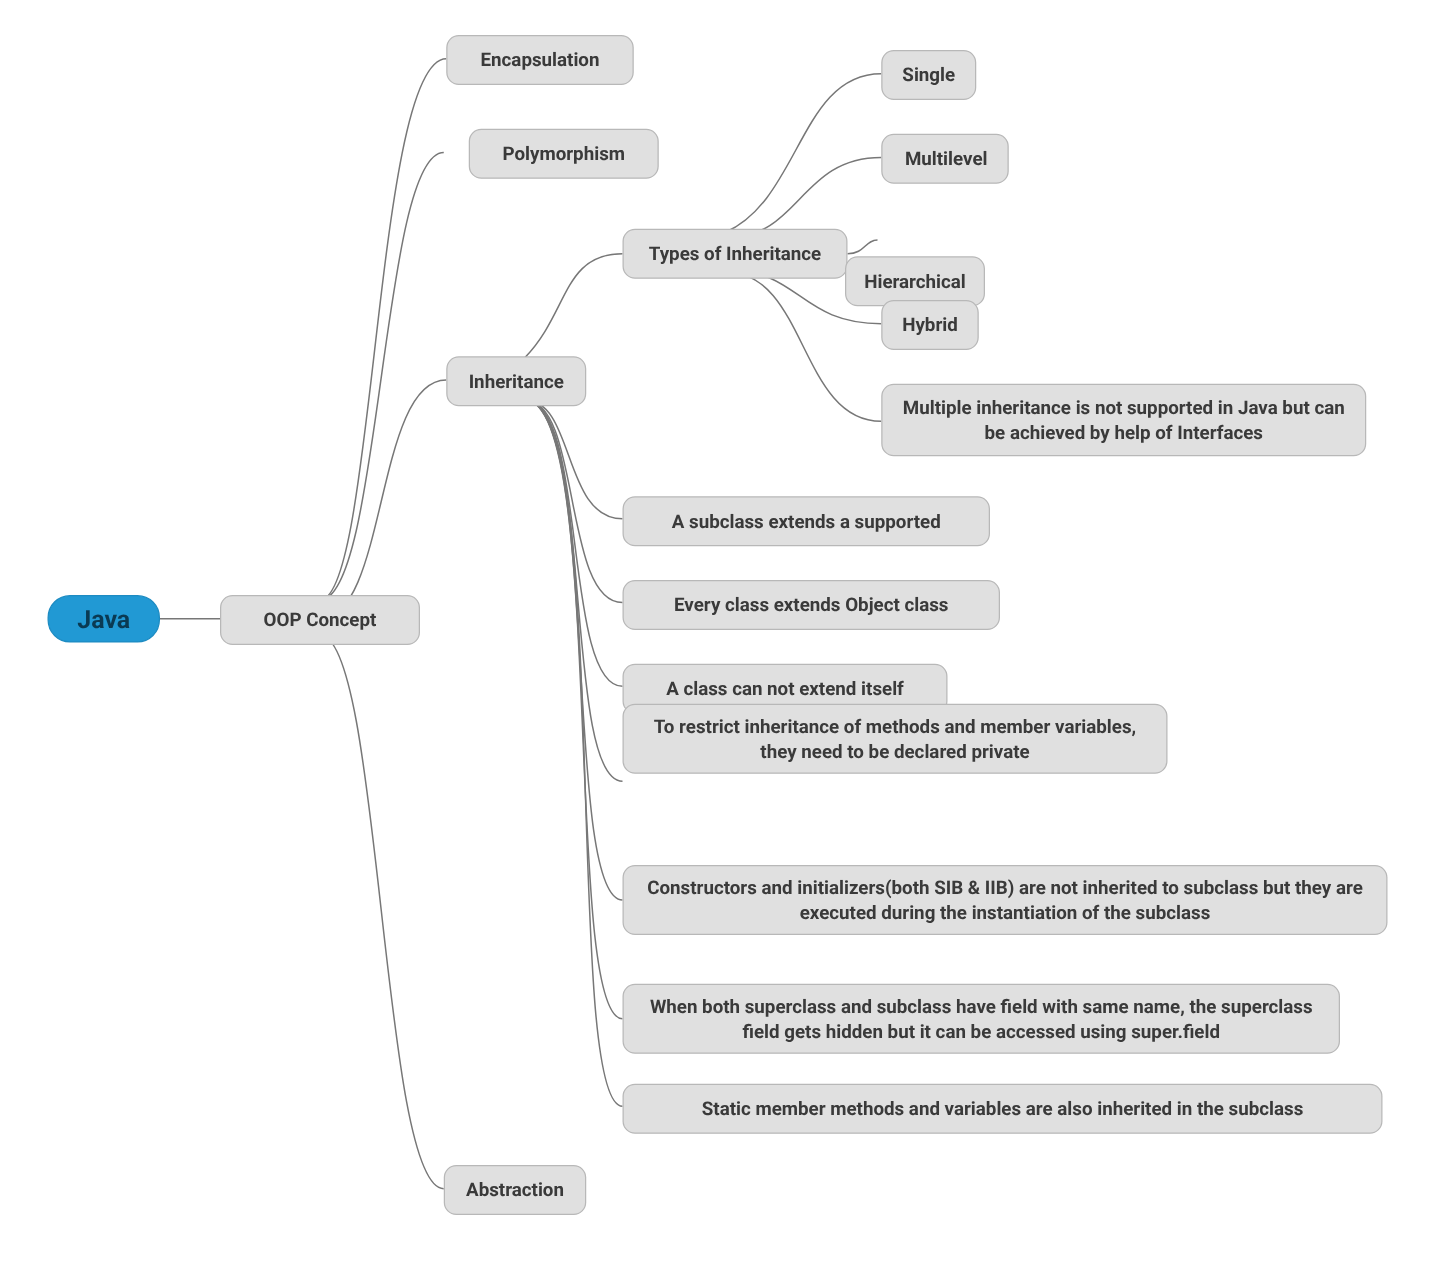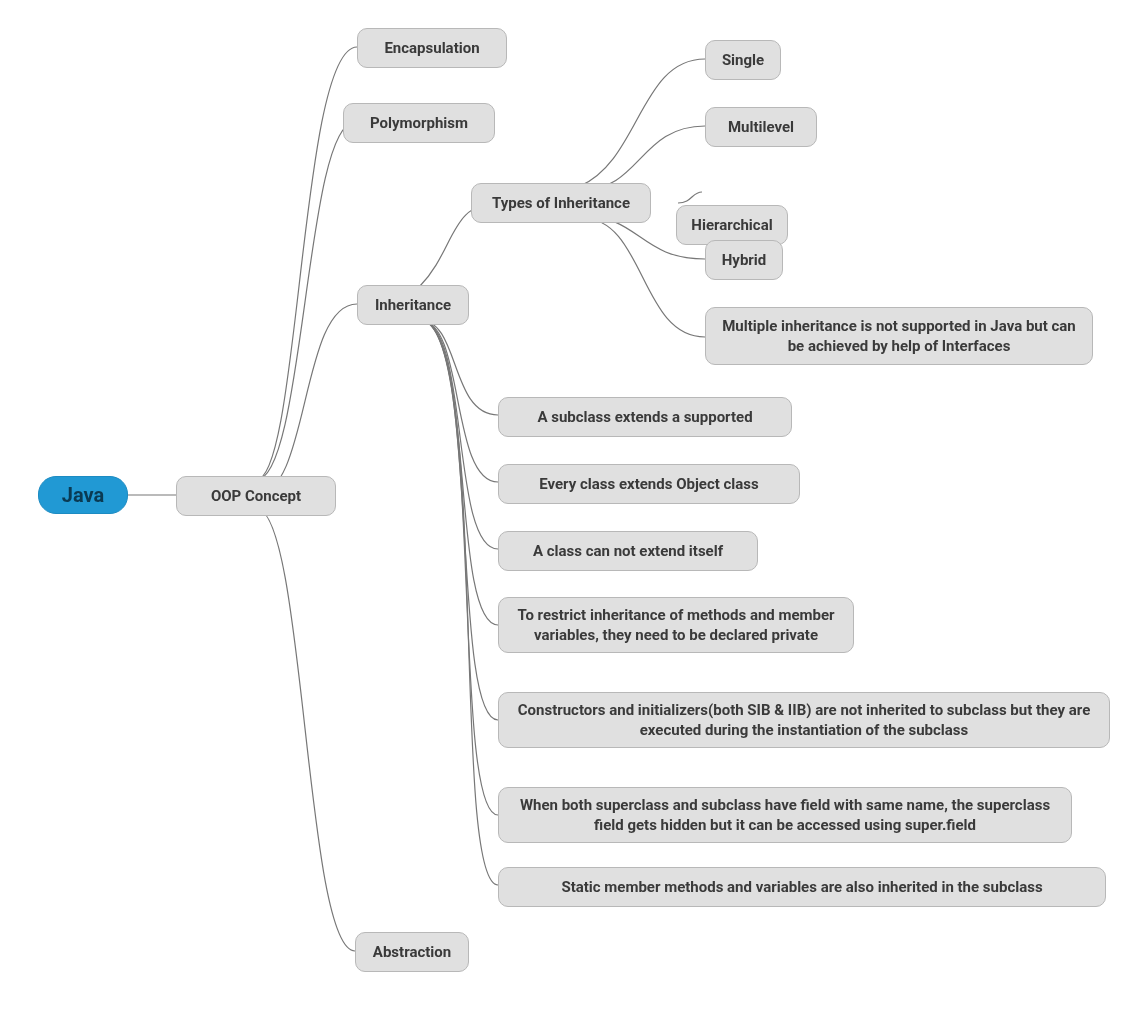--- a/index.html
+++ b/index.html
@@ -80,40 +80,40 @@
 </div>
 
 <div class="node" style="left:176px; top:476px; width:160px;">
   <span>OOP Concept</span>
 </div>
 
 <div class="node" style="left:357px; top:28px; width:150px;">
   <span>Encapsulation</span>
 </div>
 
-<div class="node" style="left:343px; top:103px; width:152px;">
+<div class="node" style="left:375px; top:103px; width:152px;">
   <span>Polymorphism</span>
 </div>
 
 <div class="node" style="left:357px; top:285px; width:112px;">
   <span>Inheritance</span>
 </div>
 
 <div class="node" style="left:355px; top:932px; width:114px;">
   <span>Abstraction</span>
 </div>
 
-<div class="node" style="left:471px; top:183px; width:180px;">
+<div class="node" style="left:498px; top:183px; width:180px;">
   <span>Types of Inheritance</span>
 </div>
 
 <div class="node" style="left:705px; top:40px; width:76px;">
   <span>Single</span>
 </div>
-<div class="node" style="left:705px; top:107px; width:112px;">
+<div class="node" style="left:705px; top:107px; width:102px;justify-content:flex-end;">
   <span>Multilevel</span>
 </div>
 <div class="node" style="left:676px; top:173px; width:112px;margin-top:32px;">
   <span>Hierarchical</span>
 </div>
 <div class="node" style="left:705px; top:240px; width:78px;">
   <span>Hybrid</span>
 </div>
 <div class="node" style="left:705px; top:307px; width:388px; height:58px;">
   <span>Multiple inheritance is not supported in Java but can be achieved by help of Interfaces</span>
@@ -121,21 +121,21 @@
 
 <div class="node" style="left:498px; top:397px; width:294px;">
   <span>A subclass extends a supported</span>
 </div>
 <div class="node" style="left:498px; top:464px; width:302px;">
   <span>Every class extends Object class</span>
 </div>
 <div class="node" style="left:498px; top:531px; width:260px;">
   <span>A class can not extend itself</span>
 </div>
-<div class="node" style="left:498px; top:597px; width:356px; height:56px;">
+<div class="node" style="left:498px; top:563px; width:436px; height:56px;">
   <span>To restrict inheritance of methods and member variables, they need to be declared private</span>
 </div>
 <div class="node" style="left:498px; top:692px; width:612px; height:56px;">
   <span>Constructors and initializers(both SIB &amp; IIB) are not inherited to subclass but they are executed during the instantiation of the subclass</span>
 </div>
 <div class="node" style="left:498px; top:787px; width:574px; height:56px;justify-content:flex-end;">
   <span>When both superclass and subclass have field with same name, the superclass field gets hidden but it can be accessed using super.field</span>
 </div>
 <div class="node" style="left:498px; top:867px; width:608px;">
   <span>Static member methods and variables are also inherited in the subclass</span>

